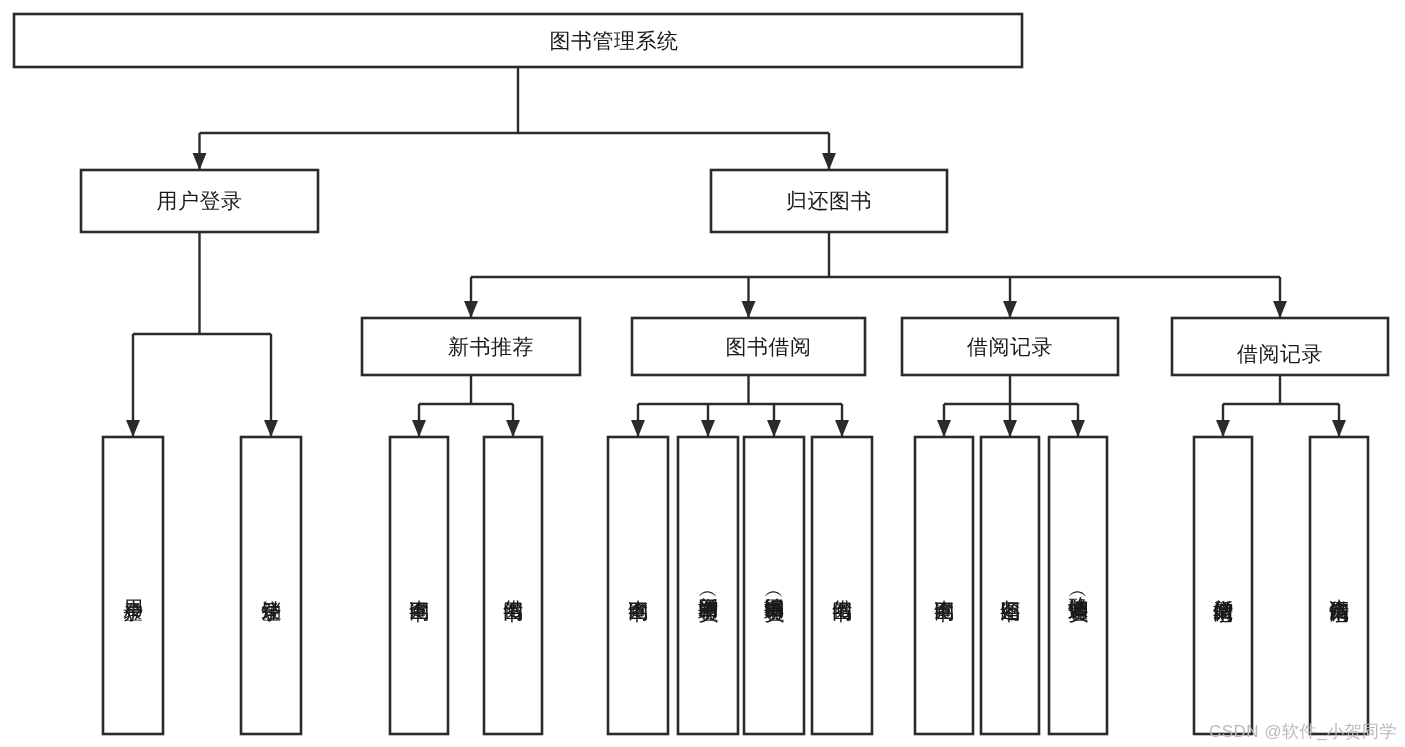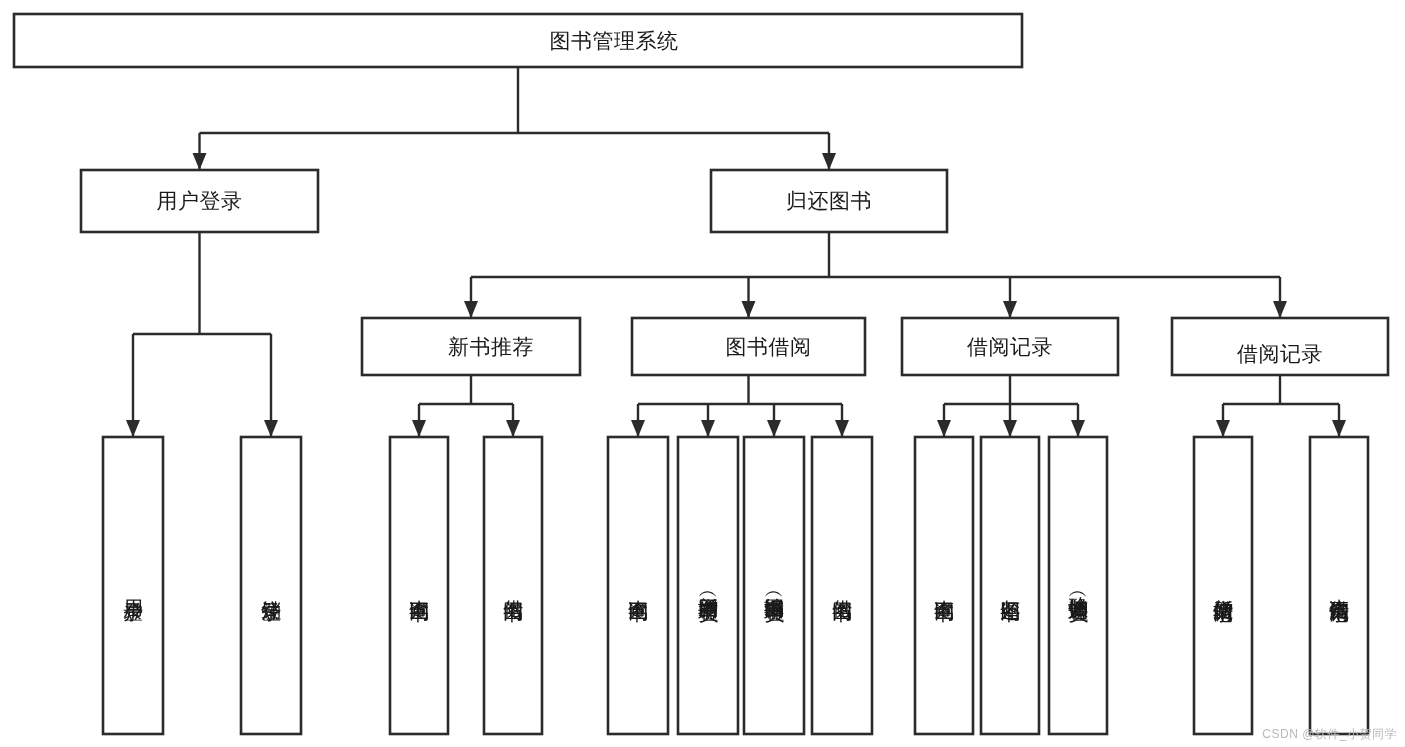--- a/index.html
+++ b/index.html
@@ -70,21 +70,21 @@
     writing-mode: vertical-rl;
     text-orientation: upright;
     letter-spacing: 1px;
     user-select: none;
     overflow: hidden;
   }
   .watermark {
     position: absolute;
     right: 8px;
     bottom: 4px;
-    font-size: 12px;
+    font-size: 17px;
     color: #b9b9b9;
     letter-spacing: 0.5px;
     user-select: none;
     white-space: nowrap;
   }
 </style>
 </head>
 <body>
 
 <div id="diagram-root">

